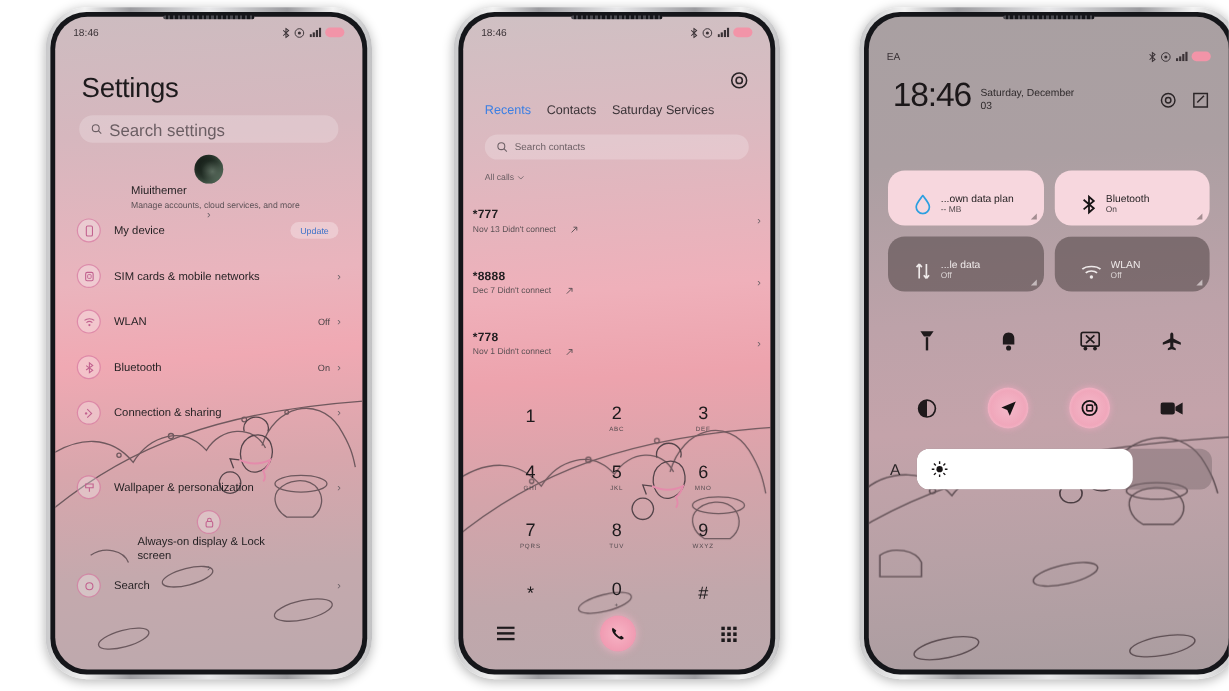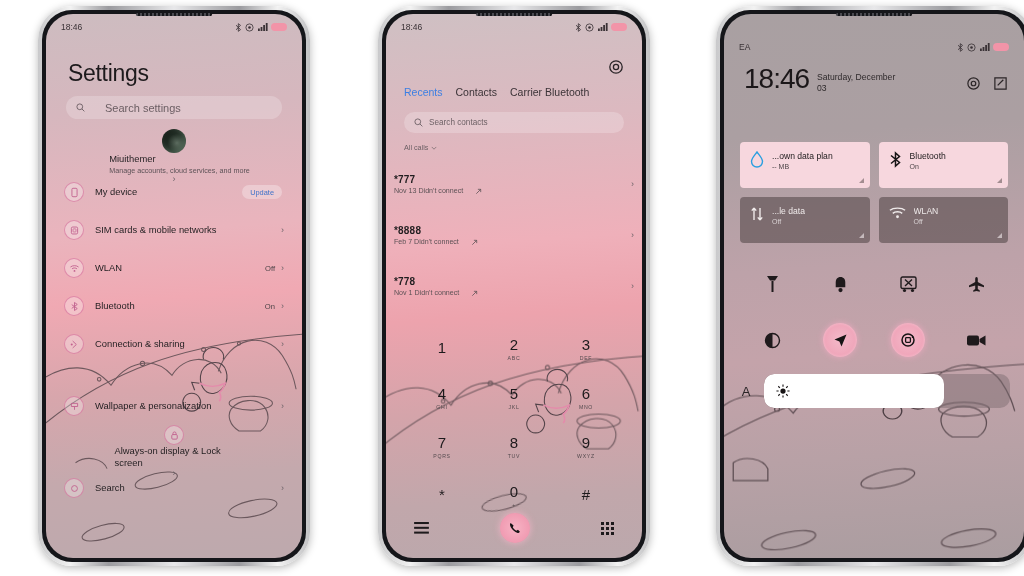--- a/index.html
+++ b/index.html
@@ -61,22 +61,22 @@
   .batt {
     width: 16px; height: 8px; border-radius: 4px;
     background: #f294a8; display:inline-block;
   }
 
   
   .set-title { position:absolute; top:46px; left:22px; font-size:23px; color:#1d1a1c; letter-spacing:-.3px; }
   .search-pill {
     position:absolute; top:82px; left:20px; right:20px; height:23px;
     background: rgba(255,255,255,.22);
-    border-radius: 12px; display:flex; align-items:center; gap:20px;
-    padding: 0 10px; font-size:11px; color:#6b5e63;
+    border-radius: 12px; display:flex; align-items:center; gap:6px;
+    padding: 0 10px; font-size:14px; color:#6b5e63;
   }
   .set-list { position:absolute; top:115px; left:0; right:0; bottom:0; }
   .set-row { display:flex; align-items:center; padding: 0 18px; height:38px; position:relative; }
   .set-row.tall { height:44px;flex-direction:column; }
   .ic-circle {
     width:20px; height:20px; border-radius:50%;
     border:1px solid rgba(205,90,140,.55);
     background: rgba(255,255,255,.30);
     display:flex; align-items:center; justify-content:center;
     flex:0 0 20px;
@@ -127,22 +127,22 @@
               display:flex; align-items:center; justify-content:center;
               box-shadow:0 0 7px rgba(247,180,200,.85); }
 
   
   .cc-clockwrap { position:absolute; top:52px; left:20px; right:16px; display:flex; align-items:flex-start; }
   .cc-time { font-size:28px; color:#1b1719; line-height:.95; font-weight:300; letter-spacing:-1px; }
   .cc-date { font-size:8.6px; color:#2e292b; margin-left:8px; margin-top:6px; width:84px; line-height:1.3;}
   .cc-acts { margin-left:auto; display:flex; gap:12px; margin-top:10px; }
   .cc-tiles { position:absolute; top:128px; left:16px; right:16px;
               display:grid; grid-template-columns:1fr 1fr; gap:9px; }
-  .tile { height:46px; border-radius:4px; padding:9px 10px; position:relative;
-          display:flex; align-items:flex-start; gap:8px; }
+  .tile { height:46px; border-radius:14px; padding:9px 22px; position:relative;
+          display:flex; align-items:flex-end; gap:8px; }
   .tile.on  { background:#f7d7de; }
   .tile.off { background:rgba(88,76,78,.62); }
   .tile-txt .t { font-size:8.6px; color:#1f1c1d; line-height:1.2; white-space:nowrap; overflow:hidden;}
   .tile.off .tile-txt .t { color:#efeaea; }
   .tile-txt .s { font-size:7px; color:#4e4649; margin-top:2px; }
   .tile.off .tile-txt .s { color:#d9d2d3; }
   .tile-corner { position:absolute; right:6px; bottom:5px; width:0; height:0;
                  border-left:5px solid transparent; border-bottom:5px solid rgba(60,50,52,.45); }
   .tile.off .tile-corner { border-bottom-color: rgba(235,228,229,.65); }
   .cc-toggles { position:absolute; top:250px; left:14px; right:14px;
@@ -397,21 +397,21 @@
         <div class="gear-btn">
           <svg viewBox="0 0 16 16">
               <circle cx="8" cy="8" r="6.2" stroke="#2a2427" stroke-width="1.3" fill="none"></circle>
               <circle cx="8" cy="8" r="2.6" stroke="#2a2427" stroke-width="1.3" fill="none"></circle>
             </svg>
         </div>
 
         <div class="tabs">
           <span class="tab active">Recents</span>
           <span class="tab">Contacts</span>
-          <span class="tab">Carrier Bluetooth</span>
+          <span class="tab">Saturday Services</span>
         </div>
 
         <div class="dial-search">
           <svg width="9" height="9" viewBox="0 0 10 10">
               <circle cx="4.2" cy="4.2" r="3.2" stroke="#6e6166" stroke-width="1" fill="none"></circle>
               <line x1="6.6" y1="6.6" x2="9.3" y2="9.3" stroke="#6e6166" stroke-width="1"></line>
             </svg>
           <span>Search contacts</span>
         </div>
 
@@ -432,21 +432,21 @@
                     <path d="M1.5 6.5 L6.5 1.5 M3.3 1.5 H6.5 V4.7" stroke="#5c5155" stroke-width=".9" fill="none"></path>
                   </svg>
                 </div>
             </div>
             <span class="chev">›</span>
           </div>
           <div class="call-row">
             <div class="call-main">
               <div class="call-num">*8888</div>
               <div class="call-meta">
-                  <span>Feb 7 Didn't connect</span>
+                  <span>Dec 7 Didn't connect</span>
                 <svg width="7" height="7" viewBox="0 0 8 8">
                     <path d="M1.5 6.5 L6.5 1.5 M3.3 1.5 H6.5 V4.7" stroke="#5c5155" stroke-width=".9" fill="none"></path>
                   </svg>
                 </div>
             </div>
             <span class="chev">›</span>
           </div>
           <div class="call-row">
             <div class="call-main">
               <div class="call-num">*778</div>

